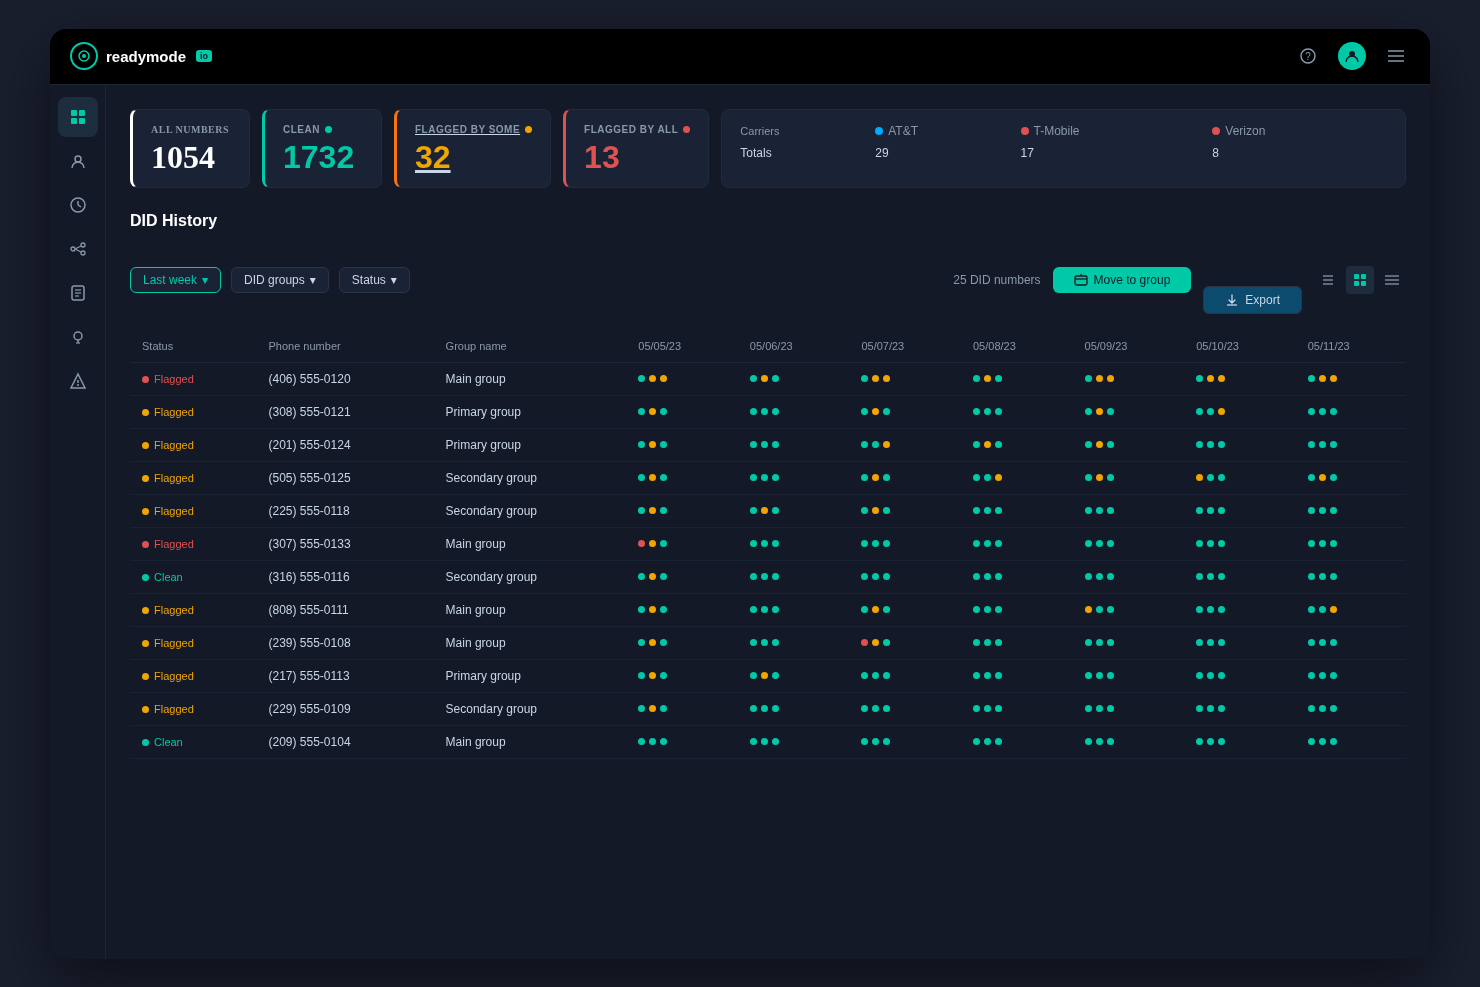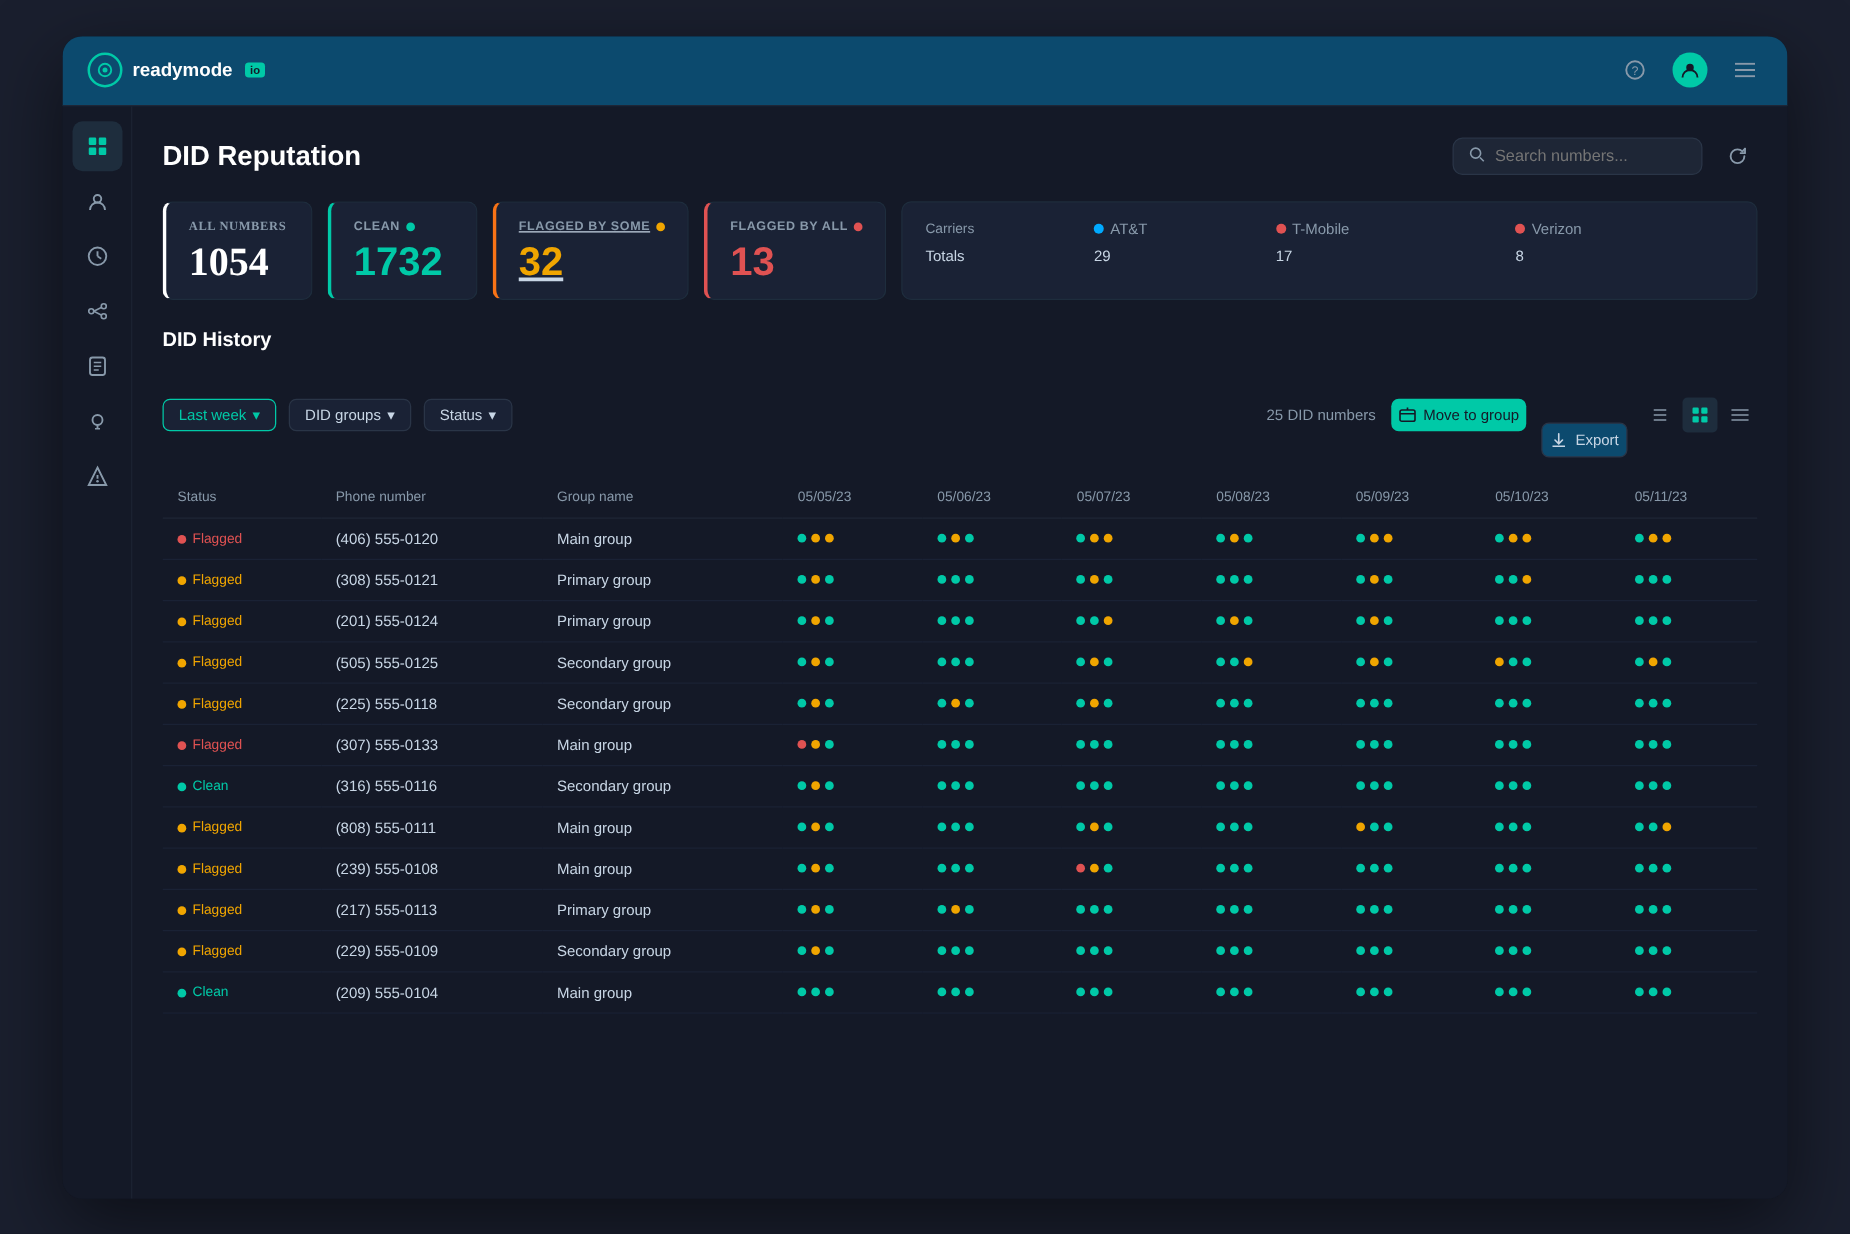--- a/index.html
+++ b/index.html
@@ -18,21 +18,21 @@
       background: #141927;
       border-radius: 16px;
       overflow: hidden;
       display: flex;
       flex-direction: column;
       box-shadow: 0 20px 60px rgba(0,0,0,0.5);
     }
     
     .top-nav {
       height: 56px;
-      background: #0c4a6e;
+      background: #000000;
       display: flex;
       align-items: center;
       justify-content: space-between;
       padding: 0 20px;
       border-bottom: 1px solid #1e2636;
       flex-shrink: 0;
     }
     .logo {
       display: flex;
       align-items: center;
@@ -291,21 +291,21 @@
       gap: 12px;
     }
     .did-count {
       font-size: 12px;
       color: #8899aa;
     }
     .action-btn {
       display: flex;
       align-items: center;
       gap: 6px;
-      padding: 6px 6px;
+      padding: 6px 21px;
       border-radius: 6px;
       font-size: 12px;
       font-weight: 500;
       cursor: pointer;
       border: none;
     }
     .btn-primary {
       background: #00c9a7;
       color: #141927;
     }
@@ -474,40 +474,20 @@
         <svg width="18" height="18" viewBox="0 0 18 18" fill="none">
           <polygon points="9,2 16,16 2,16" stroke="#8899aa" stroke-width="1.5" fill="none"></polygon>
           <line x1="9" y1="8" x2="9" y2="11" stroke="#8899aa" stroke-width="1.5"></line>
           <circle cx="9" cy="13" r="1" fill="#8899aa"></circle>
         </svg>
       </div>
     </div>
 
     <div class="content">
 
-      <div class="page-header">
-        <h1 class="page-title">DID Reputation</h1>
-        <div class="header-actions">
-          <div class="search-box">
-            <span class="search-icon">
-              <svg width="13" height="13" viewBox="0 0 13 13" fill="none">
-                <circle cx="5.5" cy="5.5" r="4" stroke="#8899aa" stroke-width="1.3" fill="none"></circle>
-                <line x1="9" y1="9" x2="12" y2="12" stroke="#8899aa" stroke-width="1.3"></line>
-              </svg>
-            </span>
-            <input type="text" placeholder="Search numbers..." style="">
-          </div>
-          <div class="refresh-btn">
-            <svg width="16" height="16" viewBox="0 0 16 16" fill="none">
-              <path d="M13.5 8A5.5 5.5 0 1 1 8 2.5c1.5 0 2.9.6 3.9 1.6L14 2" stroke="#8899aa" stroke-width="1.5" fill="none" stroke-linecap="round"></path>
-              <polyline points="14,2 14,5.5 10.5,5.5" stroke="#8899aa" stroke-width="1.5" fill="none" stroke-linecap="round" stroke-linejoin="round"></polyline>
-            </svg>
-          </div>
-        </div>
-      </div>
 
       <div class="stats-row">
         <div class="stat-card all">
           <div class="stat-label">ALL NUMBERS</div>
           <div class="stat-value">1054</div>
         </div>
         <div class="stat-card clean">
           <div class="stat-label">
             <span>CLEAN</span>
             <span class="stat-dot" style="background:#00c9a7"></span>

